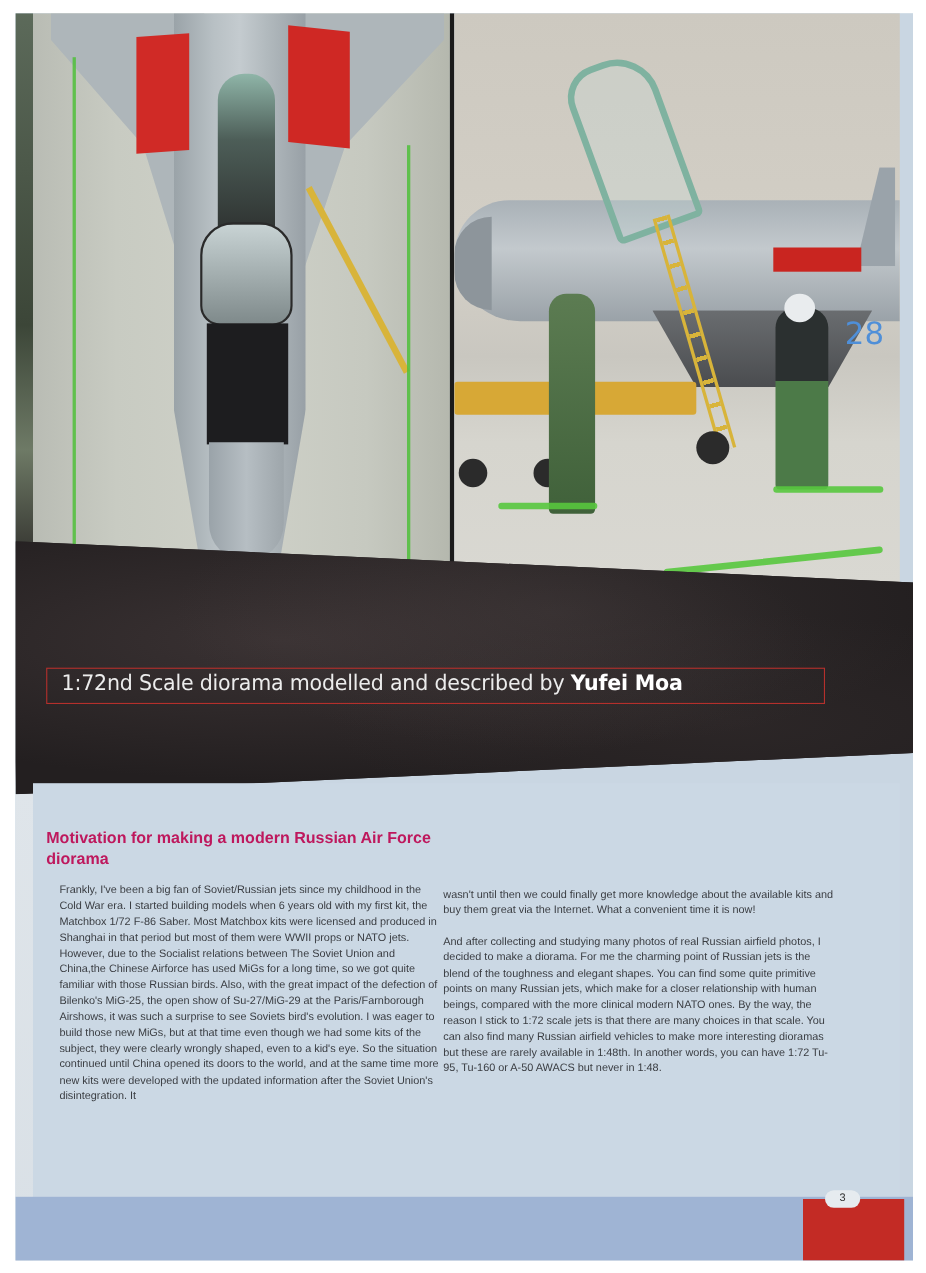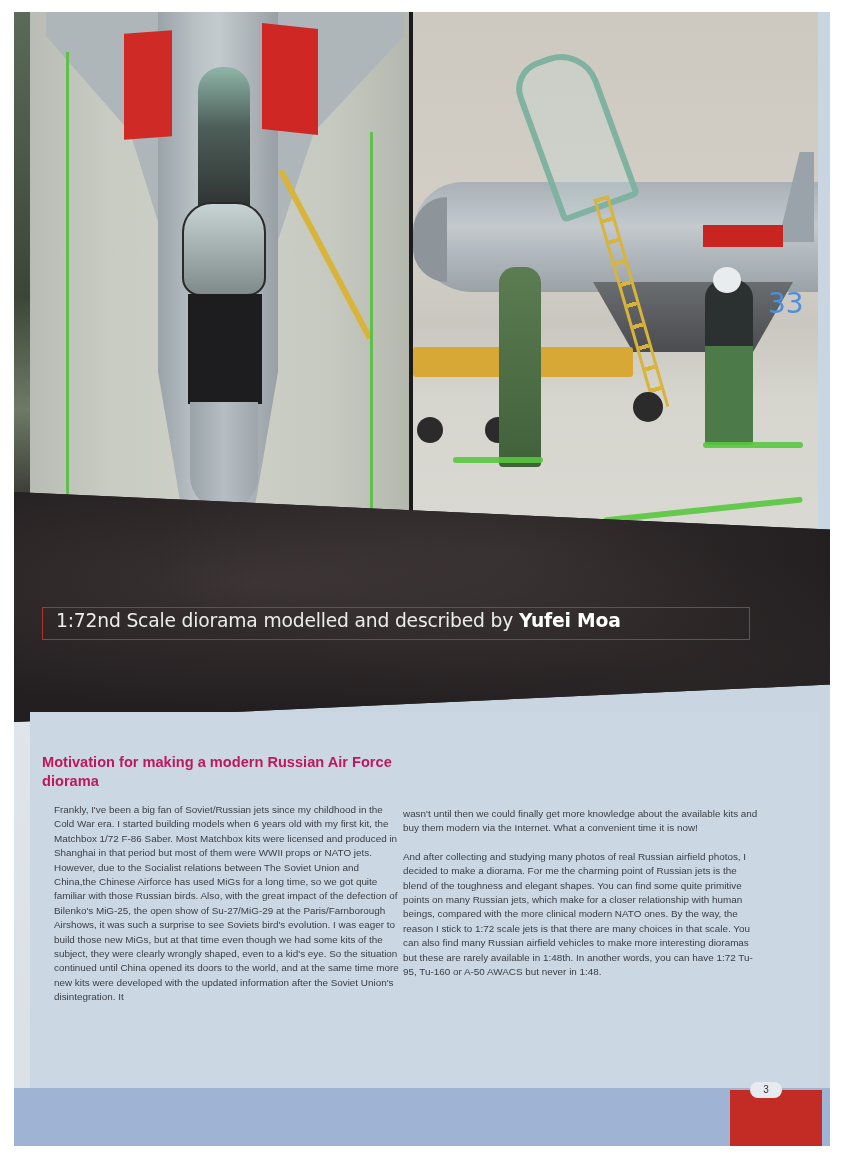--- a/index.html
+++ b/index.html
@@ -108,21 +108,21 @@
     <div class="jet2-redflap"></div>
     <div class="jet2-belly"></div>
     <div class="jet2-ladder"></div>
     <div class="cart"></div>
     <div class="wheel" style="left:4px;top:405px;"></div>
     <div class="wheel" style="left:72px;top:405px;"></div>
     <div class="wheel" style="left:220px;top:380px;width:30px;height:30px;"></div>
     <div class="figure1"></div>
     <div class="figure2"></div>
     <div class="helmet"></div>
-    <div class="num33">33</div>
+    <div class="num33">28</div>
     <div class="grass-patch" style="left:40px;top:445px;width:90px;"></div>
     <div class="grass-patch" style="left:290px;top:430px;width:100px;"></div>
     <div class="grass-patch" style="left:190px;top:495px;width:200px;transform:rotate(-6deg);"></div>
   </div>
 
   <div class="banner">
     <div class="banner-texture"></div>
   </div>
 
   <div class="content"></div>
@@ -134,17 +134,17 @@
 <div class="byline-box"></div>
 <div class="byline"><span>1:72nd Scale diorama modelled and described by </span><b>Yufei Moa</b></div>
 
 <div class="heading">Motivation for making a modern Russian Air Force diorama</div>
 
 <div class="col col-left">
   <p>Frankly, I've been a big fan of Soviet/Russian jets since my childhood in the Cold War era. I started building models when 6 years old with my first kit, the Matchbox 1/72 F-86 Saber. Most Matchbox kits were licensed and produced in Shanghai in that period but most of them were WWII props or NATO jets. However, due to the Socialist relations between The Soviet Union and China,the Chinese Airforce has used MiGs for a long time, so we got quite familiar with those Russian birds. Also, with the great impact of the defection of Bilenko's MiG-25, the open show of Su-27/MiG-29 at the Paris/Farnborough Airshows, it was such a surprise to see Soviets bird's evolution. I was eager to build those new MiGs, but at that time even though we had some kits of the subject, they were clearly wrongly shaped, even to a kid's eye. So the situation continued until China opened its doors to the world, and at the same time more new kits were developed with the updated information after the Soviet Union's disintegration. It</p>
 </div>
 
 <div class="col col-right">
-  <p>wasn't until then we could finally get more knowledge about the available kits and buy them modern via the Internet. What a convenient time it is now!</p>
+  <p>wasn't until then we could finally get more knowledge about the available kits and buy them great via the Internet. What a convenient time it is now!</p>
   <p>And after collecting and studying many photos of real Russian airfield photos, I decided to make a diorama. For me the charming point of Russian jets is the blend of the toughness and elegant shapes. You can find some quite primitive points on many Russian jets, which make for a closer relationship with human beings, compared with the more clinical modern NATO ones. By the way, the reason I stick to 1:72 scale jets is that there are many choices in that scale. You can also find many Russian airfield vehicles to make more interesting dioramas but these are rarely available in 1:48th. In another words, you can have 1:72 Tu-95, Tu-160 or A-50 AWACS but never in 1:48.</p>
 </div>
 
 <div class="page-pill">3</div>
 
 </body></html>

